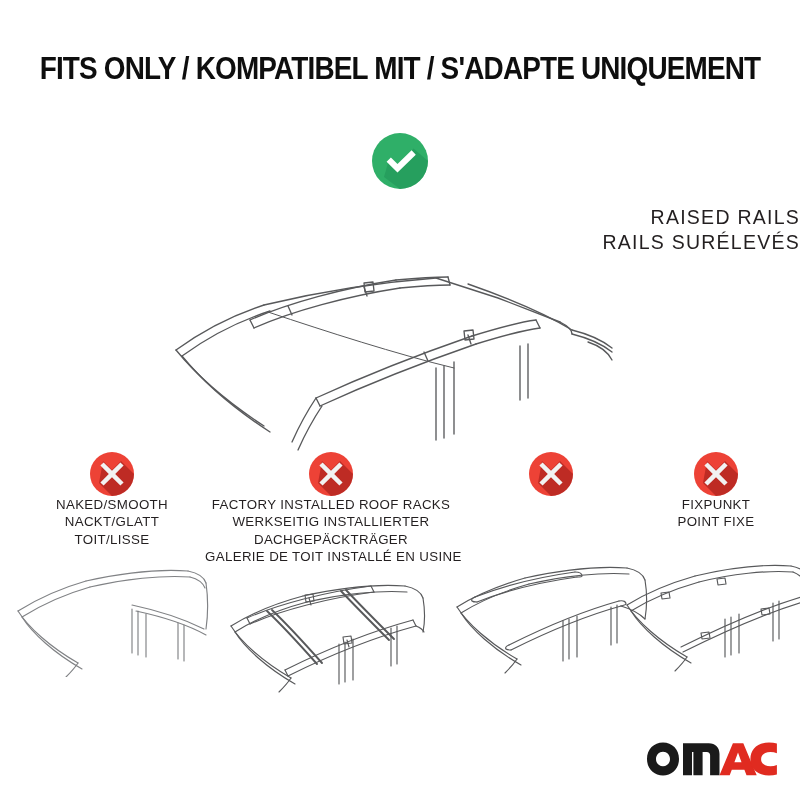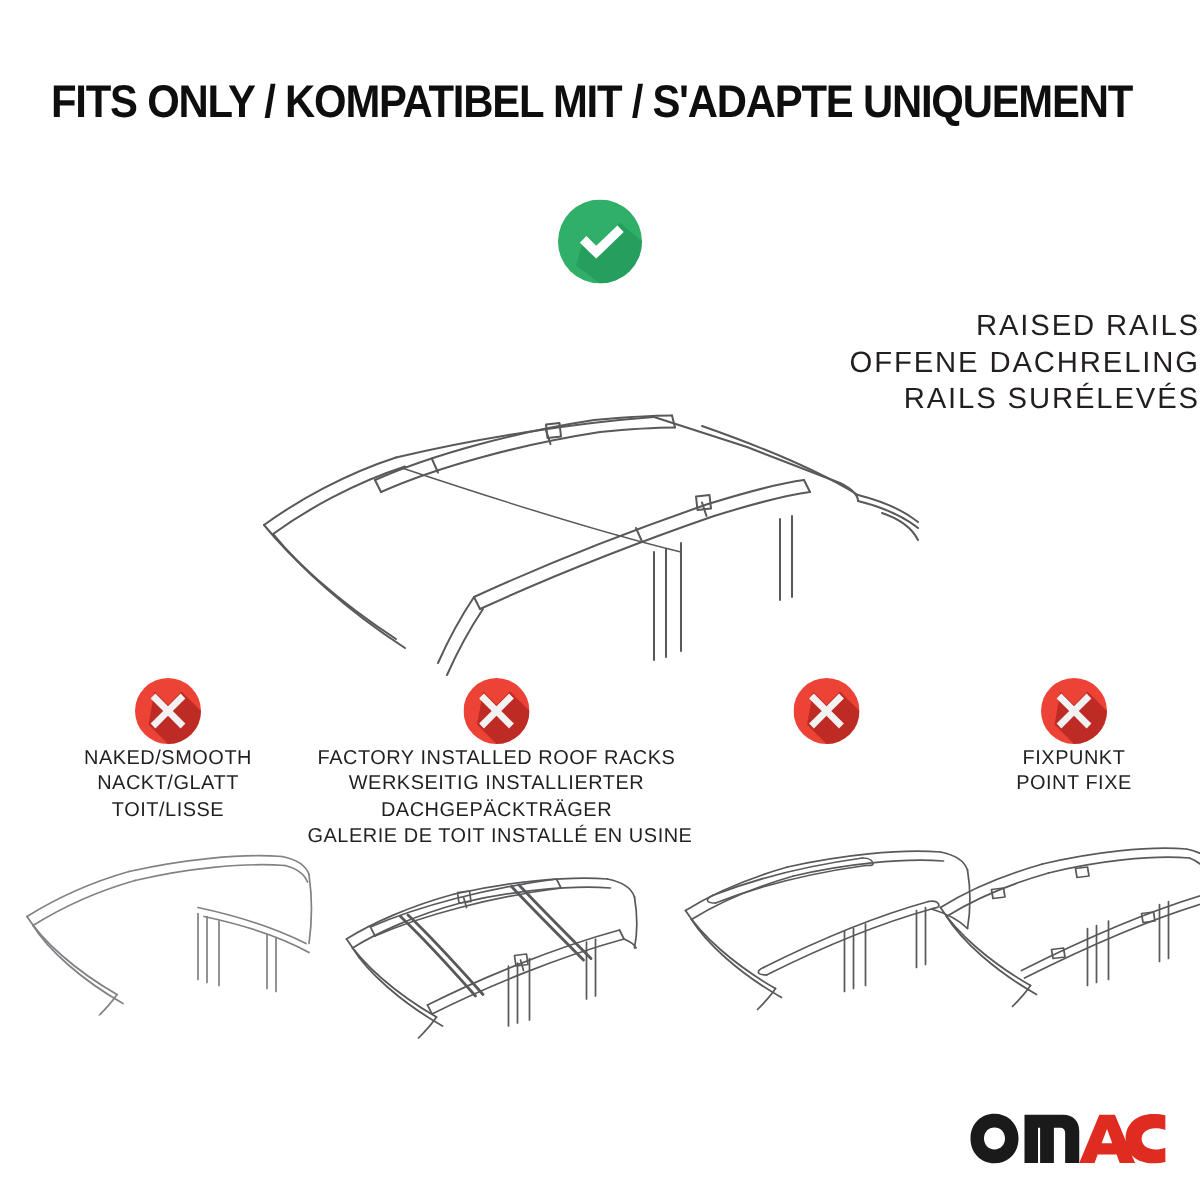--- a/index.html
+++ b/index.html
@@ -20,20 +20,21 @@
     height: 800px;
     background: #ffffff;
   }
 
   
   .header {
     position: absolute;
     left: 0;
     top: 50px;
     width: 800px;
+    text-align: center;
   }
   .header-title {
     font-family: "Liberation Sans", sans-serif;
     font-weight: bold;
     font-size: 30.5px;
     line-height: 36px;
     letter-spacing: -0.9px;
     color: #0e0e0e;
     transform: scaleX(0.915);
     transform-origin: center center;
@@ -149,21 +150,20 @@
     <div class="badge">
       <svg viewBox="0 0 56 56" width="56" height="56" aria-hidden="true">
         <circle cx="28" cy="28" r="28" fill="#2FAF68"></circle>
         <path d="M28 56a28 28 0 0 0 28-28L41.5 15.5 22 37 16 30 12 44z" fill="#1F9256" opacity="0.55"></path>
         <path d="M14.6 28.8l4.3-4.4 6.6 6.5 14.1-13.6 4.2 4.4-18.3 17.7z" fill="#ffffff"></path>
       </svg>
     </div>
 
     <div class="primary-labels">
       <div>RAISED RAILS</div>
-      <div>OFFENE DACHRELING</div>
       <div>RAILS SURÉLEVÉS</div>
     </div>
   </div>
 
   <div class="hero-art">
     <svg viewBox="0 0 470 185" aria-hidden="true">
       <g fill="none" stroke="#58595b" stroke-width="1.35" stroke-linejoin="round" stroke-linecap="round">
 
         <path d="M8 78 C30 62 62 44 96 33"></path>
         <path d="M14 84 C36 68 68 50 102 39"></path>

